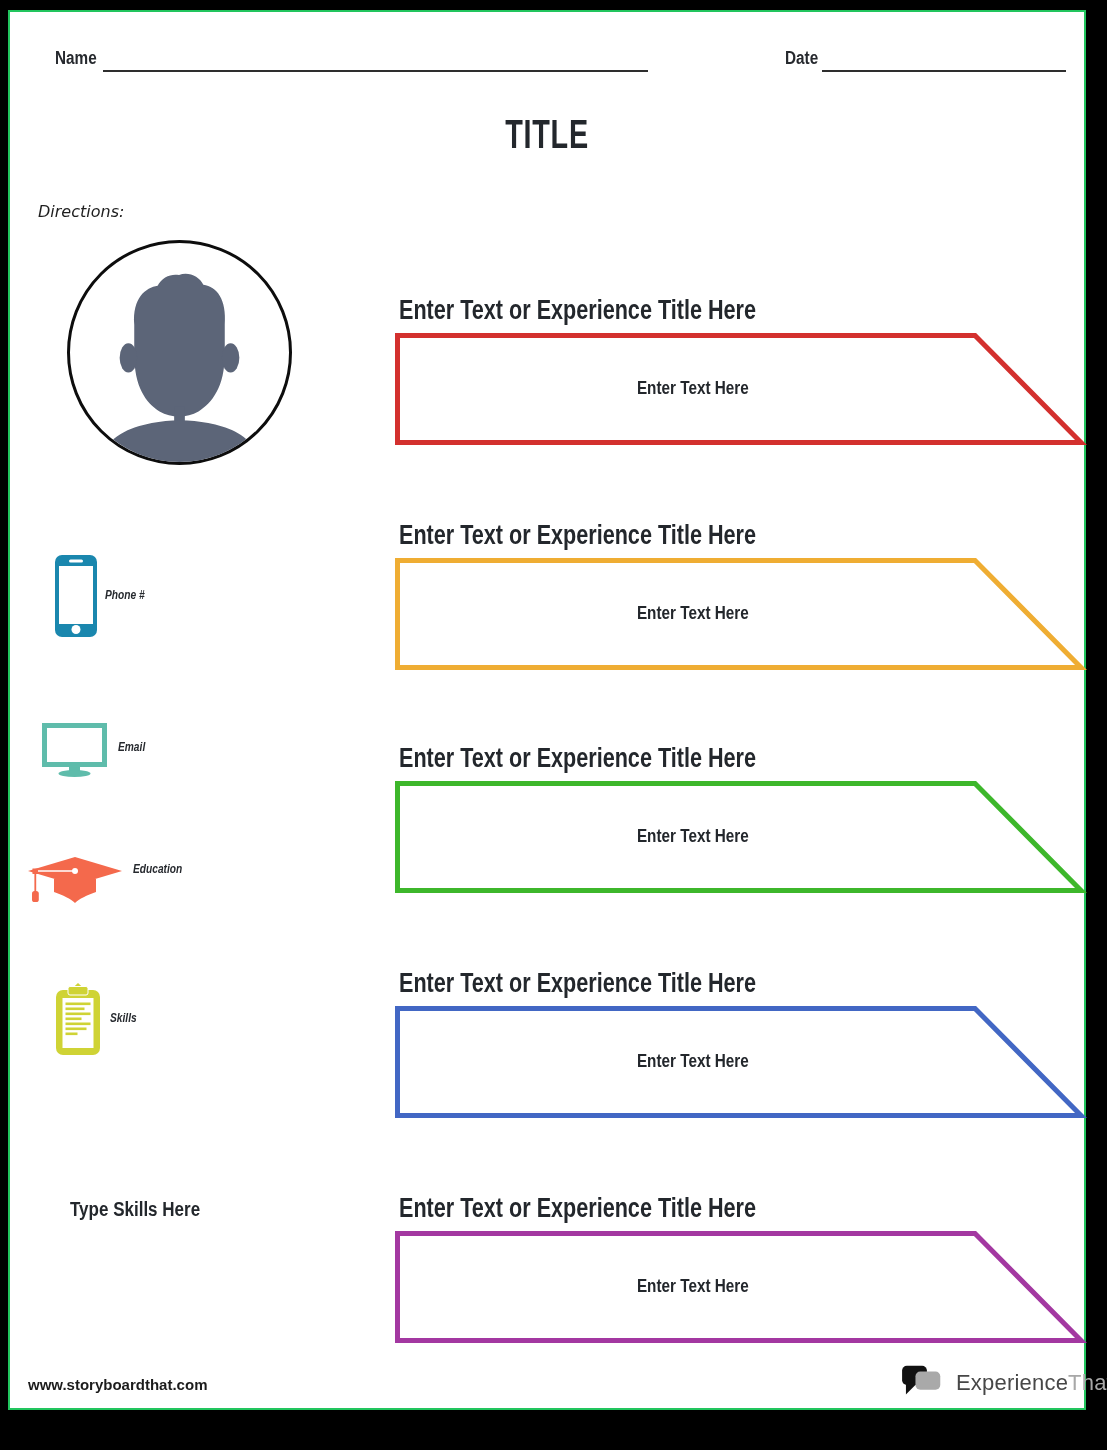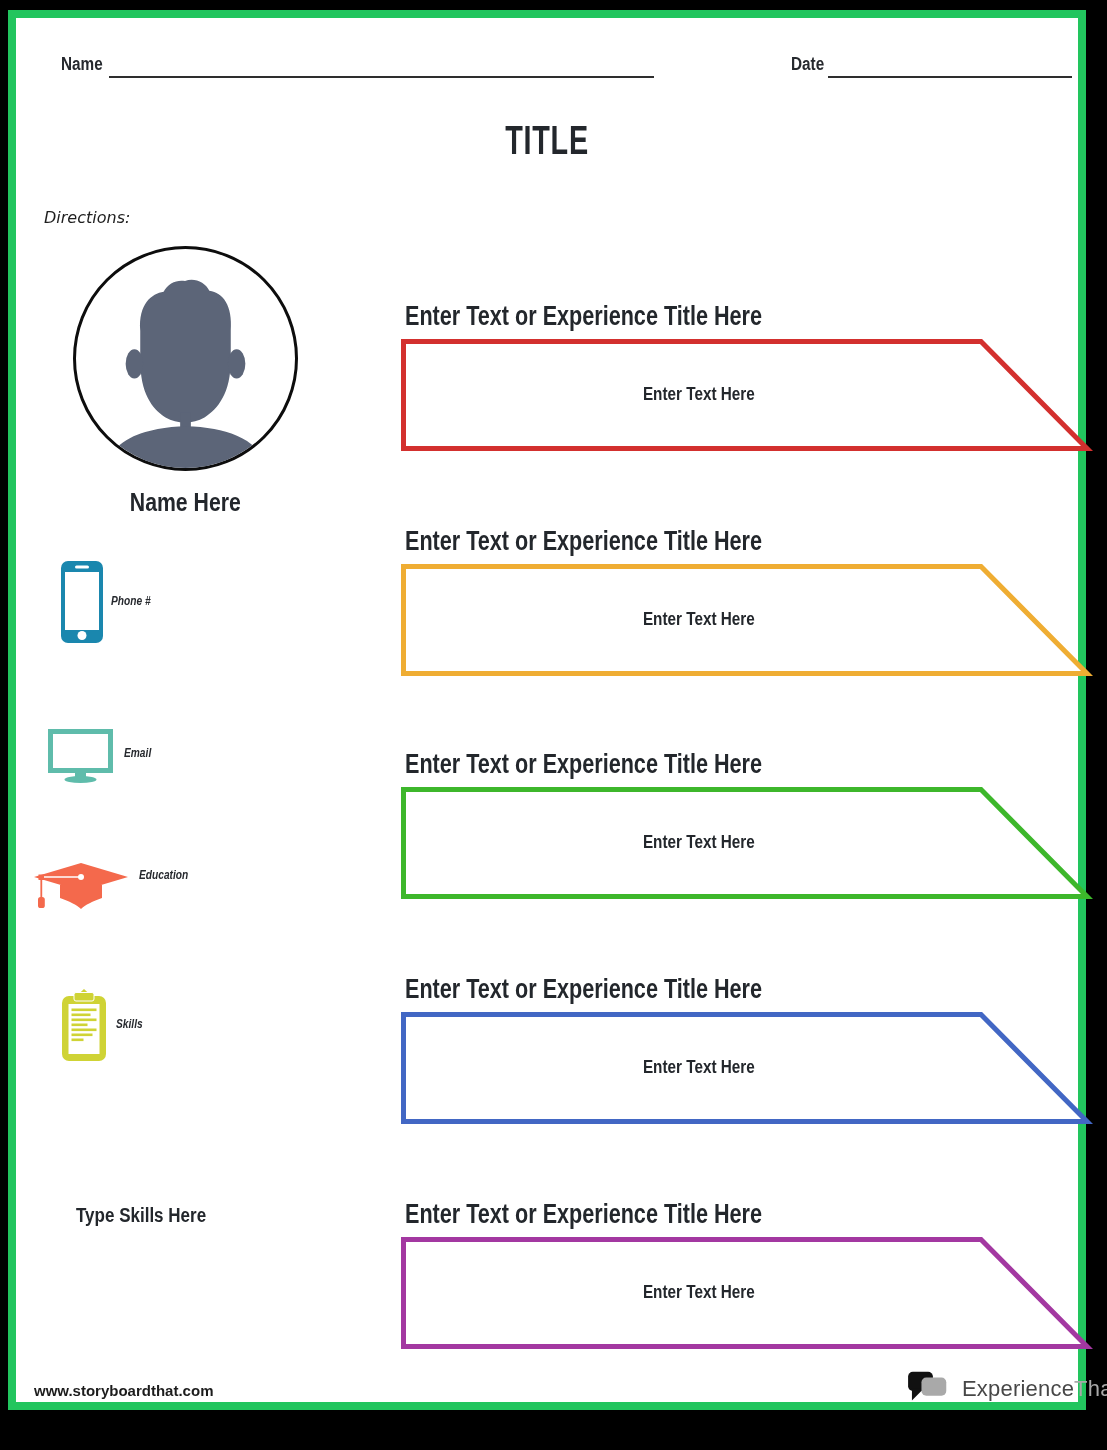--- a/index.html
+++ b/index.html
@@ -1,20 +1,20 @@
 <!DOCTYPE html>
 <html><head>
 <meta charset="utf-8">
 <style>
   * { margin:0; padding:0; box-sizing:border-box; }
   html,body { width:1107px; height:1450px; }
   body { background:#000; position:relative; font-family:"Liberation Sans", sans-serif; }
   .sheet {
     position:absolute; left:8px; top:10px; width:1078px; height:1400px;
-    background:#fff; border:8px solid #22c55e;
+    background:#fff; border:2px solid #22c55e;
   }
   .abs { position:absolute; }
   .lbl { font-weight:bold; color:#26292e; }
   .cond  { display:inline-block; white-space:nowrap; transform:scaleX(0.85); transform-origin:0 50%; }
   .condc { display:inline-block; white-space:nowrap; transform:scaleX(0.78); transform-origin:50% 50%; }
   .field-line { border-bottom:2px solid #2e2e2e; }
   .title-wrap { left:0; top:100px; width:100%; text-align:center; }
   .title-text { font-size:40px; font-weight:bold; color:#23272c; letter-spacing:1px; transform:scaleX(0.72); }
   .directions { left:28px; top:158px; font-size:16px; font-style:italic; color:#1f1f1f; font-family:"DejaVu Sans", sans-serif;margin-top:32px; }
   .avatar-circle {
@@ -52,23 +52,20 @@
     <svg width="219" height="219" viewBox="0 0 225 225">
       <g fill="#5c6578">
         <path d="M66,84 C64,56 78,46 90,44 C94,35 105,31 112,33 C121,29 133,34 137,43 C151,45 161,58 159,84
                  L159,114 C159,148 146,164 132,173 C120,180 104,180 92,173 C78,164 66,148 66,114 Z"></path>
         <ellipse cx="60" cy="118" rx="9" ry="15"></ellipse>
         <ellipse cx="165" cy="118" rx="9" ry="15"></ellipse>
         <rect x="107" y="168" width="11" height="36"></rect>
         <path d="M28,228 C38,198 60,190 84,185 C102,181 124,181 142,185 C166,190 188,198 198,228 Z"></path>
       </g>
     </svg>
-  </div>
-  <div class="abs profile-name">
-    <span class="cond" style="transform-origin:50% 50%;">Name Here</span>
   </div>
 
   <div class="abs" style="left:45px; top:543px; width:42px; height:82px;">
     <svg width="42" height="82" viewBox="0 0 42 82">
       <rect x="0" y="0" width="42" height="82" rx="7" fill="#1a87ae"></rect>
       <rect x="4" y="11" width="34" height="58" fill="#fff"></rect>
       <rect x="14" y="4.5" width="14" height="3" rx="1.5" fill="#fff"></rect>
       <circle cx="21" cy="74.5" r="4.5" fill="#fff"></circle>
     </svg>
   </div>

